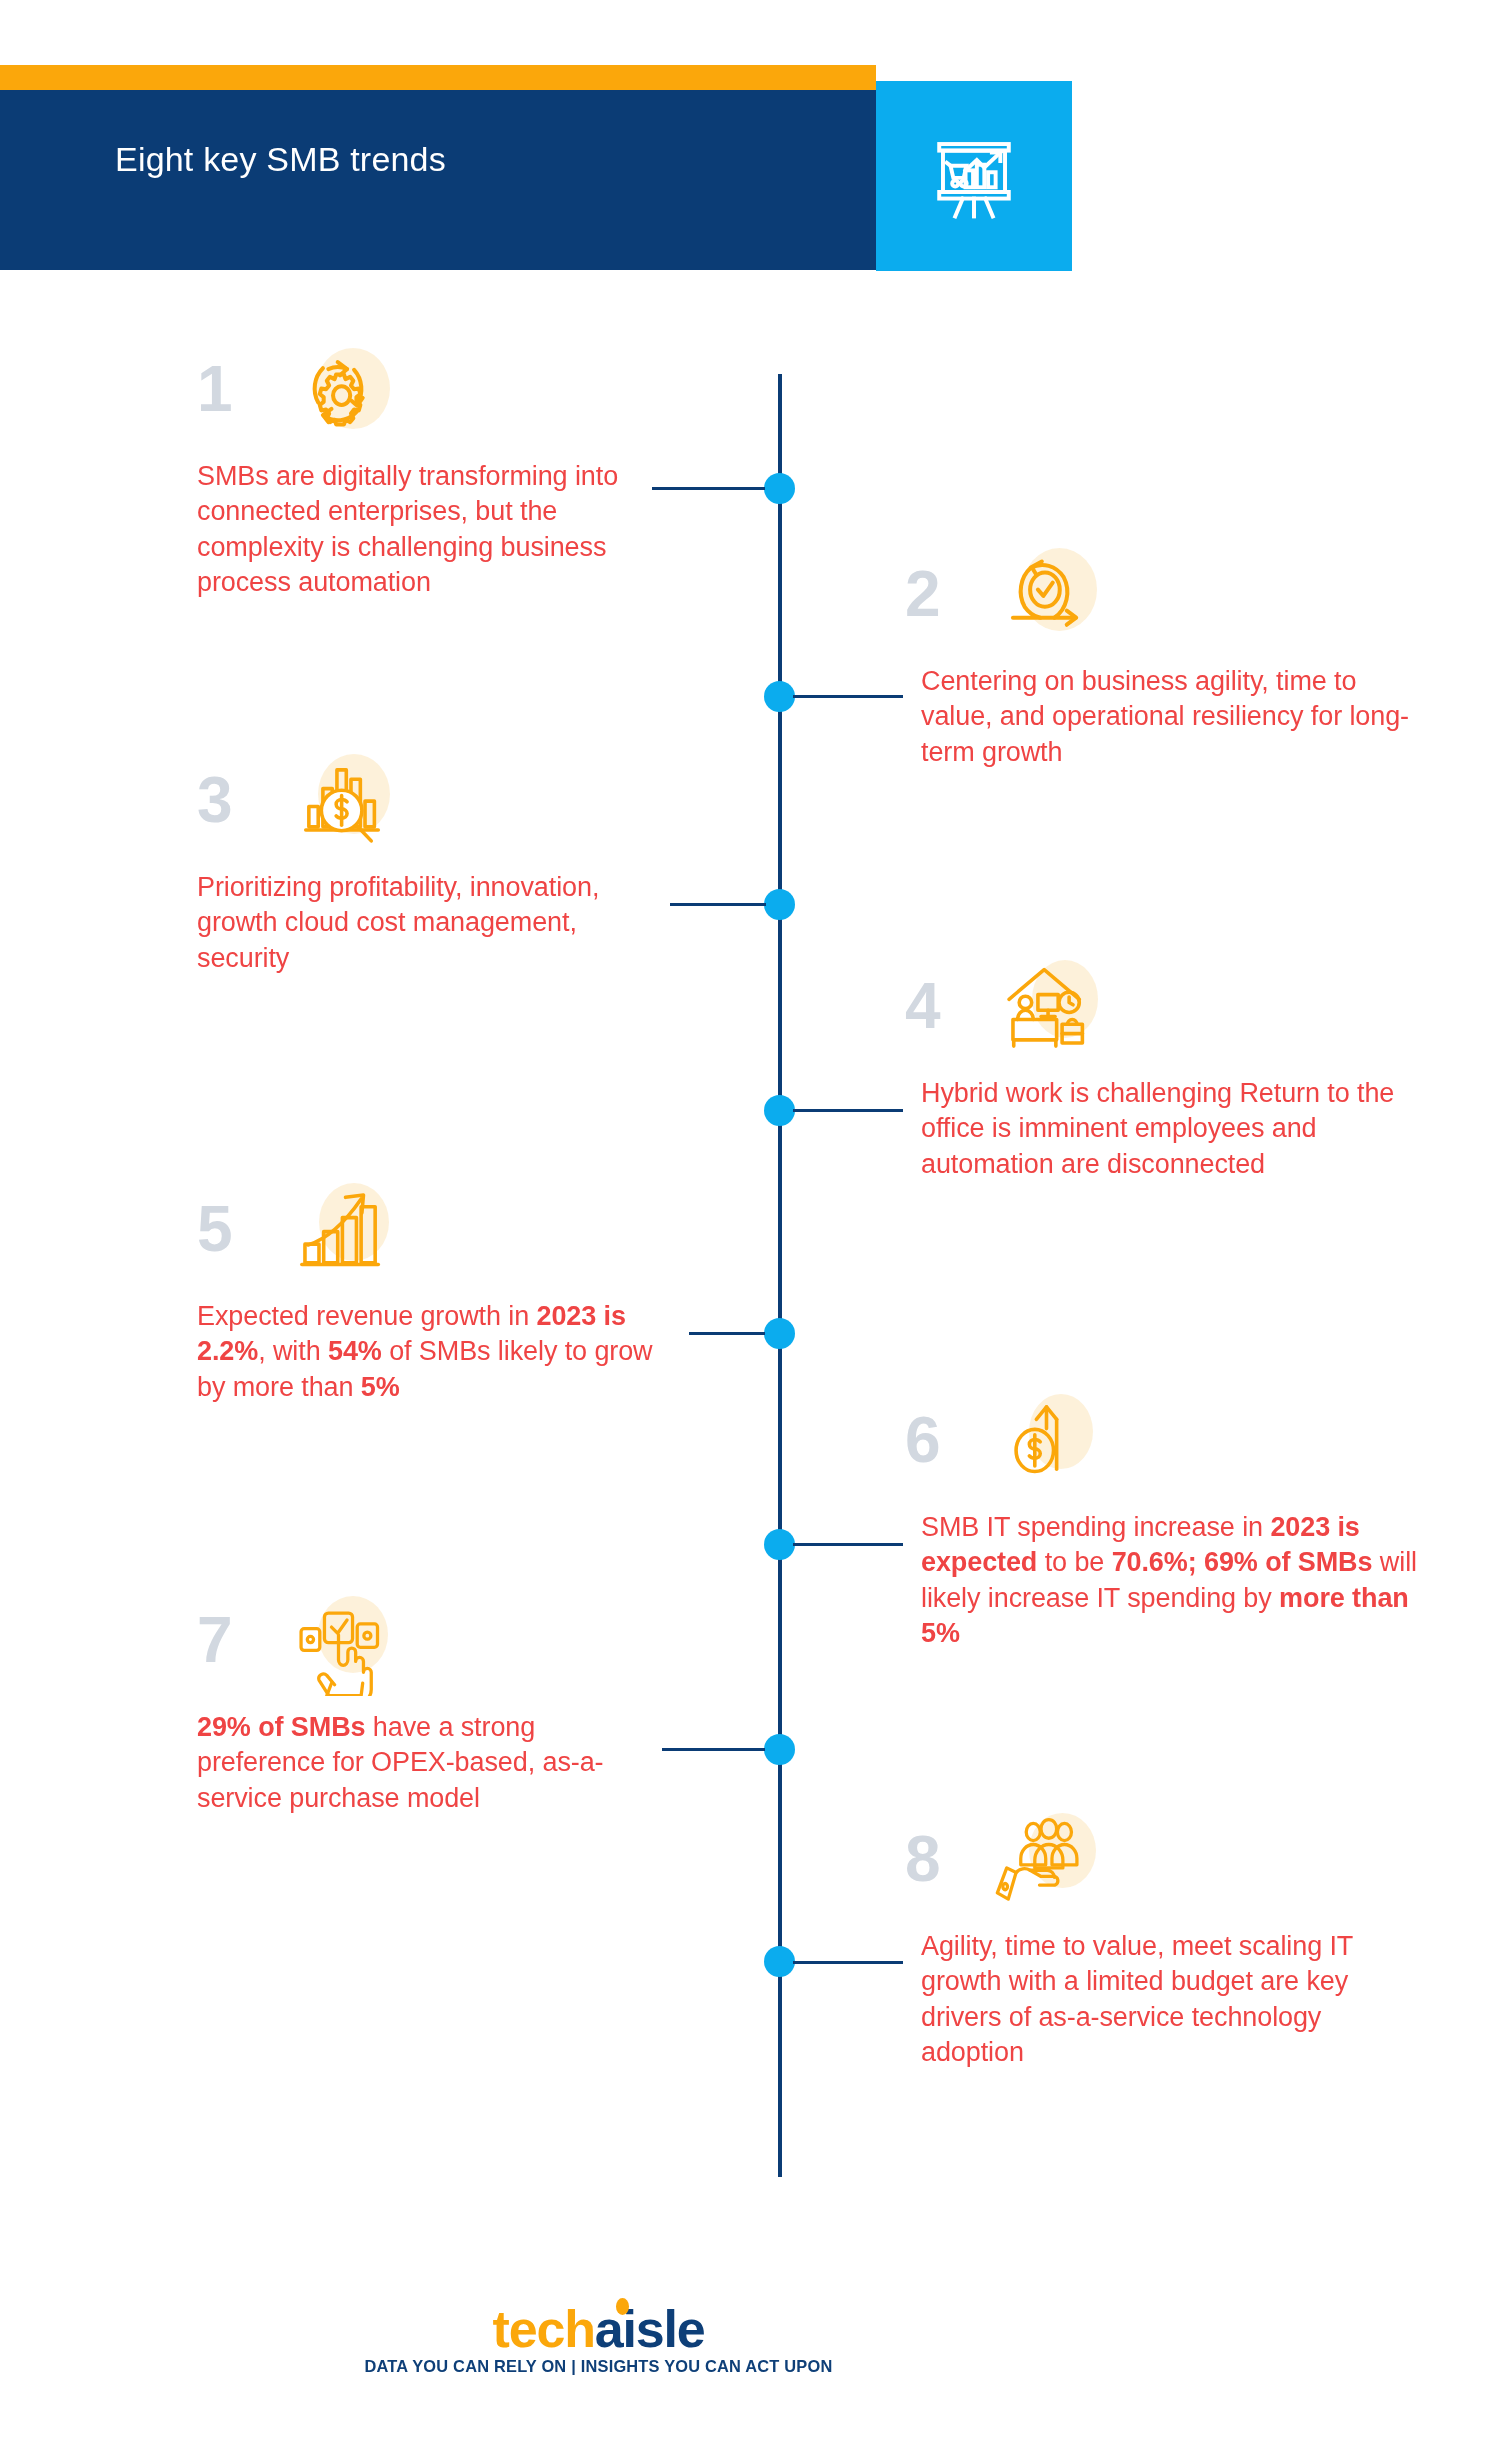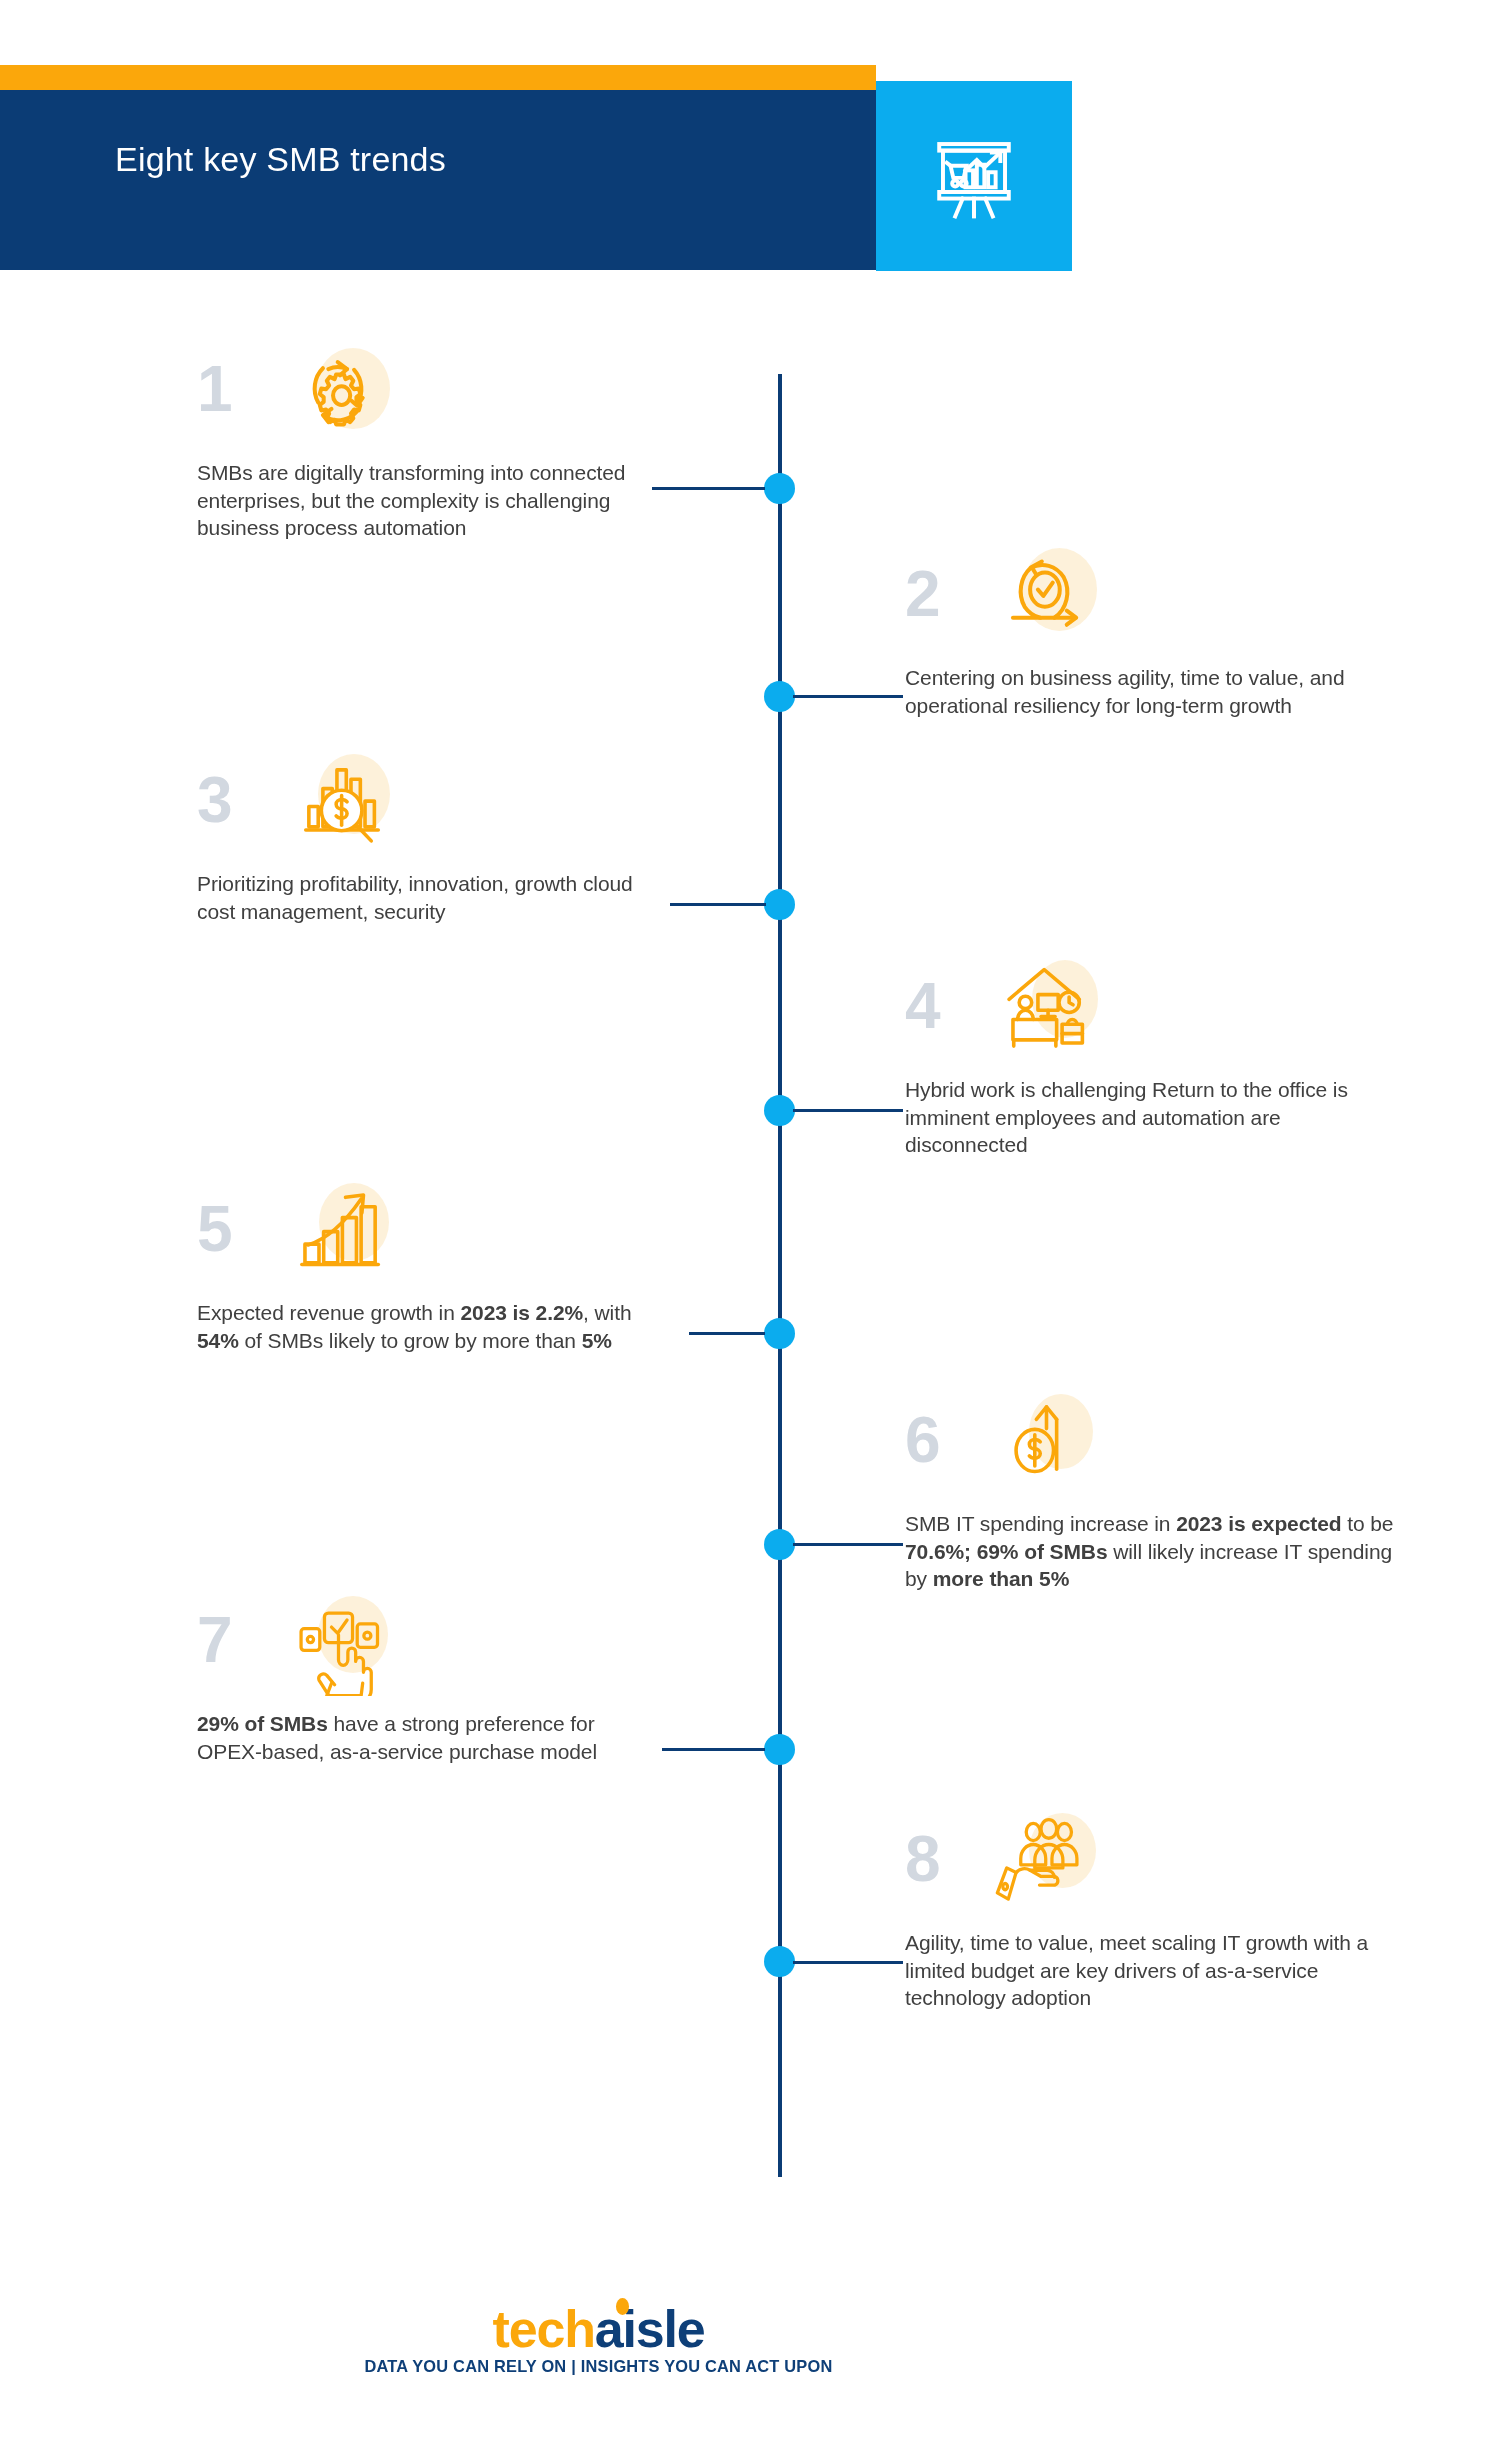--- a/index.html
+++ b/index.html
@@ -124,36 +124,36 @@
   }
   .icon-holder svg {
     position: absolute;
     left: 0;
     top: 0;
     width: 117px;
     height: 102px;
   }
   .item-text {
     position: absolute;
-    font-size: 21px;
+    font-size: 27px;
     line-height: 1.31;
-    color: #404040;
+    color: #ef4444;
     letter-spacing: -0.1px;
   }
   .item-text b { font-weight: bold; }
 
   
   .item.left .num { left: 0; }
   .item.left .icon-holder { left: 83px; }
   .item.left .item-text { left: 0; width: 462px; top: 116px; }
 
   
   .item.right .num { left: 0; }
   .item.right .icon-holder { left: 83px; }
-  .item.right .item-text { left: 0; width: 501px; top: 116px; }
+  .item.right .item-text { left: 16px; width: 501px; top: 116px; }
 
   
   .footer {
     position: absolute;
     left: 0;
     top: 2303px;
     width: 1197px;
     text-align: center;
   }
   .logo {

